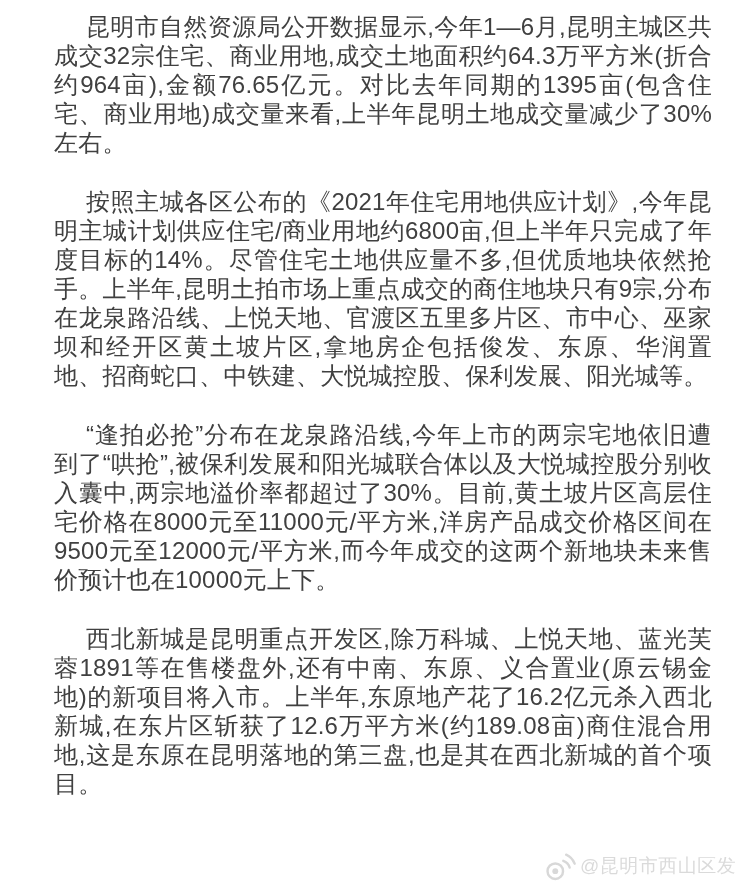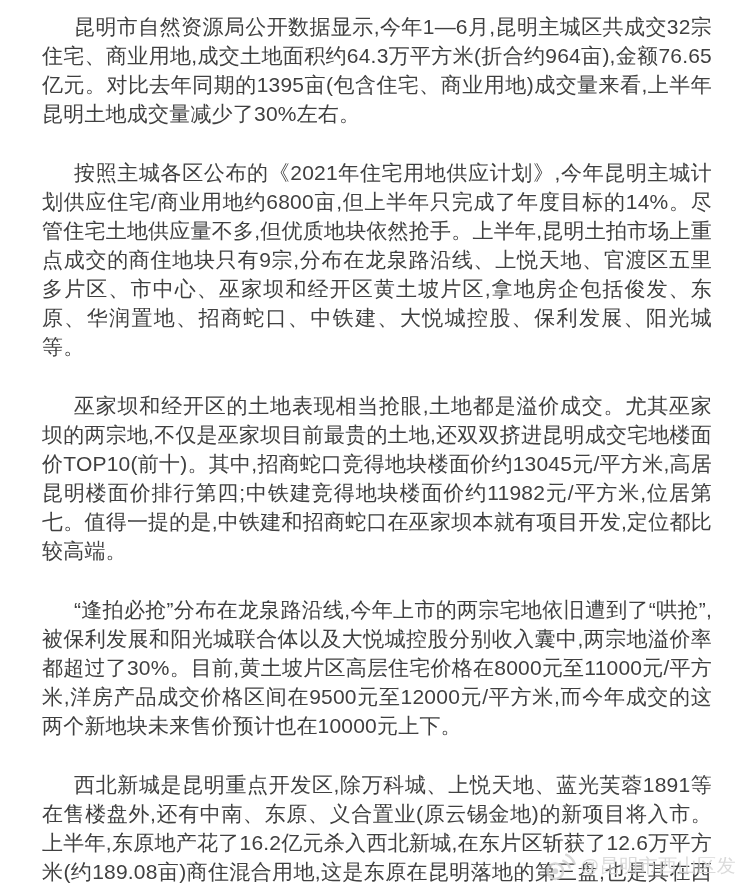--- a/index.html
+++ b/index.html
@@ -17,22 +17,22 @@
     height: 888px;
     background: #ffffff;
   }
   .article {
     position: absolute;
     left: 42px;
     top: 12px;
     width: 670px;
   }
   .article p {
-    margin: 0 0 30px 0;
-    font-size: 21px;
+    margin: 0 0 30px 12px;
+    font-size: 24px;
     line-height: 29px;
     color: #404040;
     text-align: justify;
     text-indent: 32px;
     letter-spacing: 0.2px;
   }
   .article p:last-child {
     margin-bottom: 0;
   }
   .watermark {
@@ -57,21 +57,20 @@
   }
 </style>
 </head>
 <body>
 
 <div class="page">
 
   <div class="article">
     <p>昆明市自然资源局公开数据显示,今年1—6月,昆明主城区共成交32宗住宅、商业用地,成交土地面积约64.3万平方米(折合约964亩),金额76.65亿元。对比去年同期的1395亩(包含住宅、商业用地)成交量来看,上半年昆明土地成交量减少了30%左右。</p>
     <p>按照主城各区公布的《2021年住宅用地供应计划》,今年昆明主城计划供应住宅/商业用地约6800亩,但上半年只完成了年度目标的14%。尽管住宅土地供应量不多,但优质地块依然抢手。上半年,昆明土拍市场上重点成交的商住地块只有9宗,分布在龙泉路沿线、上悦天地、官渡区五里多片区、市中心、巫家坝和经开区黄土坡片区,拿地房企包括俊发、东原、华润置地、招商蛇口、中铁建、大悦城控股、保利发展、阳光城等。</p>
-    <p>巫家坝和经开区的土地表现相当抢眼,土地都是溢价成交。尤其巫家坝的两宗地,不仅是巫家坝目前最贵的土地,还双双挤进昆明成交宅地楼面价TOP10(前十)。其中,招商蛇口竞得地块楼面价约13045元/平方米,高居昆明楼面价排行第四;中铁建竞得地块楼面价约11982元/平方米,位居第七。值得一提的是,中铁建和招商蛇口在巫家坝本就有项目开发,定位都比较高端。</p>
     <p>“逢拍必抢”分布在龙泉路沿线,今年上市的两宗宅地依旧遭到了“哄抢”,被保利发展和阳光城联合体以及大悦城控股分别收入囊中,两宗地溢价率都超过了30%。目前,黄土坡片区高层住宅价格在8000元至11000元/平方米,洋房产品成交价格区间在9500元至12000元/平方米,而今年成交的这两个新地块未来售价预计也在10000元上下。</p>
     <p>西北新城是昆明重点开发区,除万科城、上悦天地、蓝光芙蓉1891等在售楼盘外,还有中南、东原、义合置业(原云锡金地)的新项目将入市。上半年,东原地产花了16.2亿元杀入西北新城,在东片区斩获了12.6万平方米(约189.08亩)商住混合用地,这是东原在昆明落地的第三盘,也是其在西北新城的首个项目。</p>
 
   </div>
 
   <div class="watermark">
     <span class="wicon">
       <svg viewBox="0 0 36 36" width="34" height="34" aria-hidden="true">
         <circle cx="13" cy="23.5" r="8.2" fill="none" stroke="#d4d4d4" stroke-width="2.6"></circle>
         <circle cx="13" cy="23.5" r="3.1" fill="#d4d4d4"></circle>

